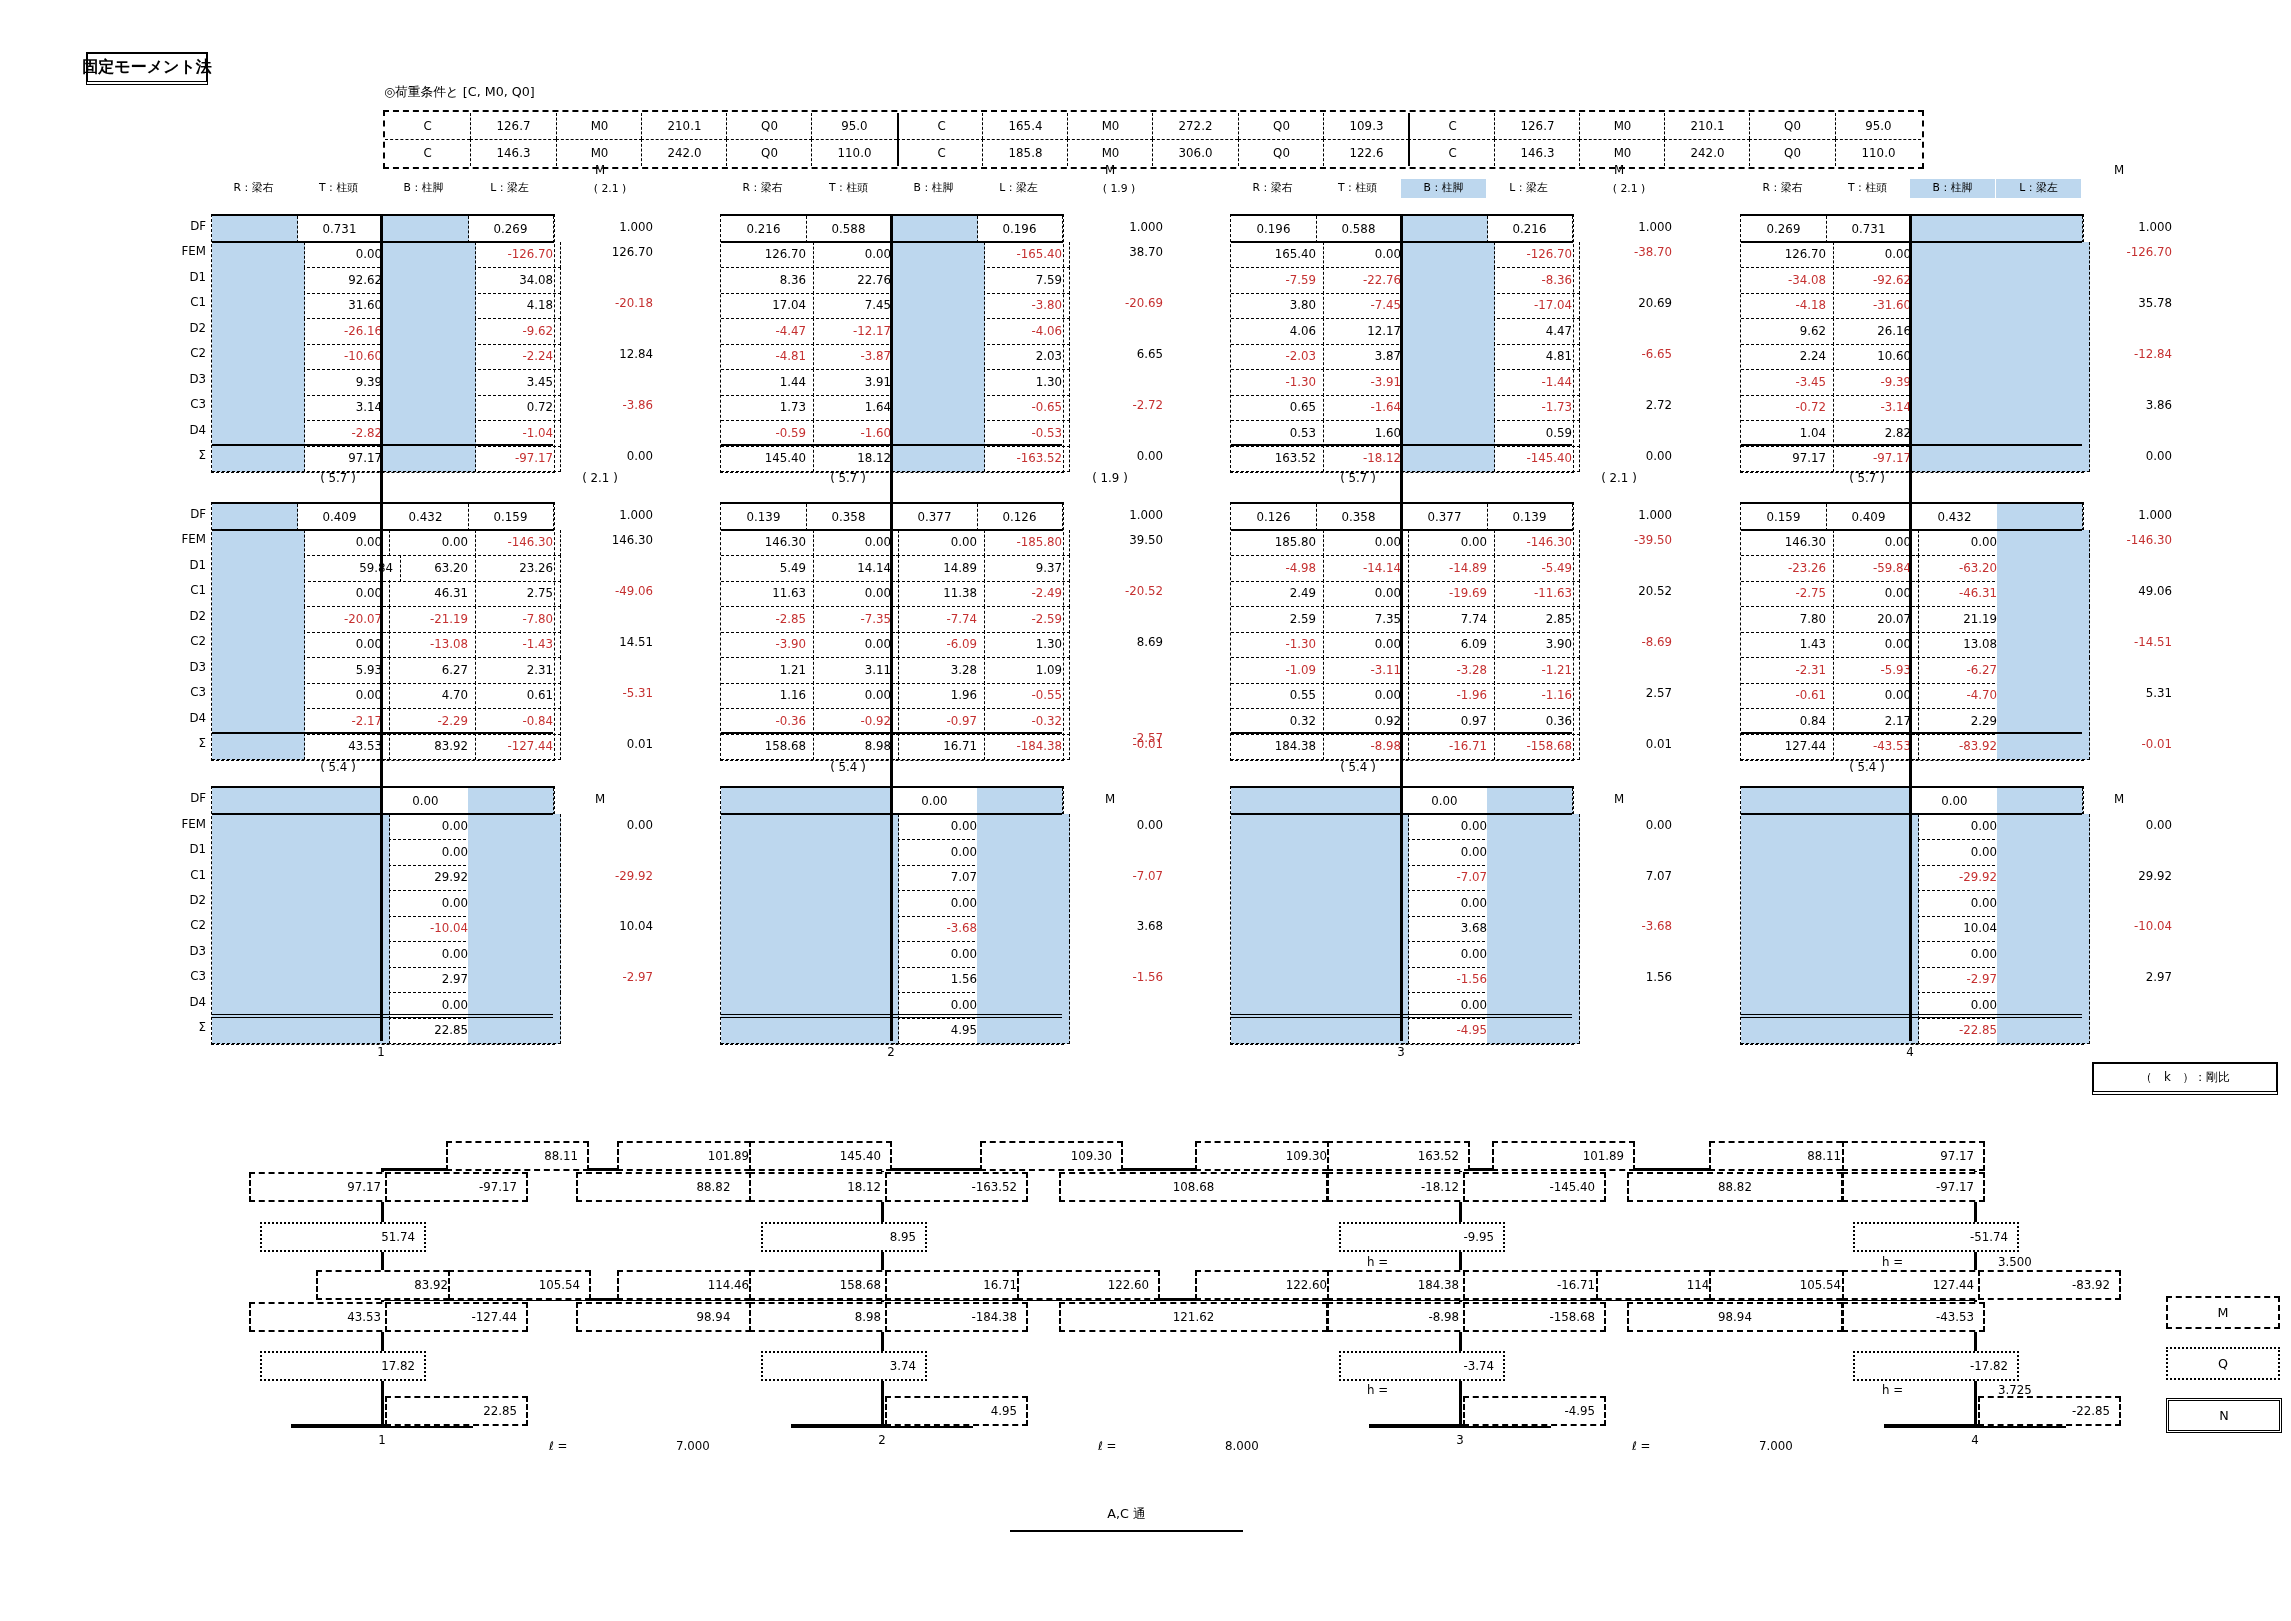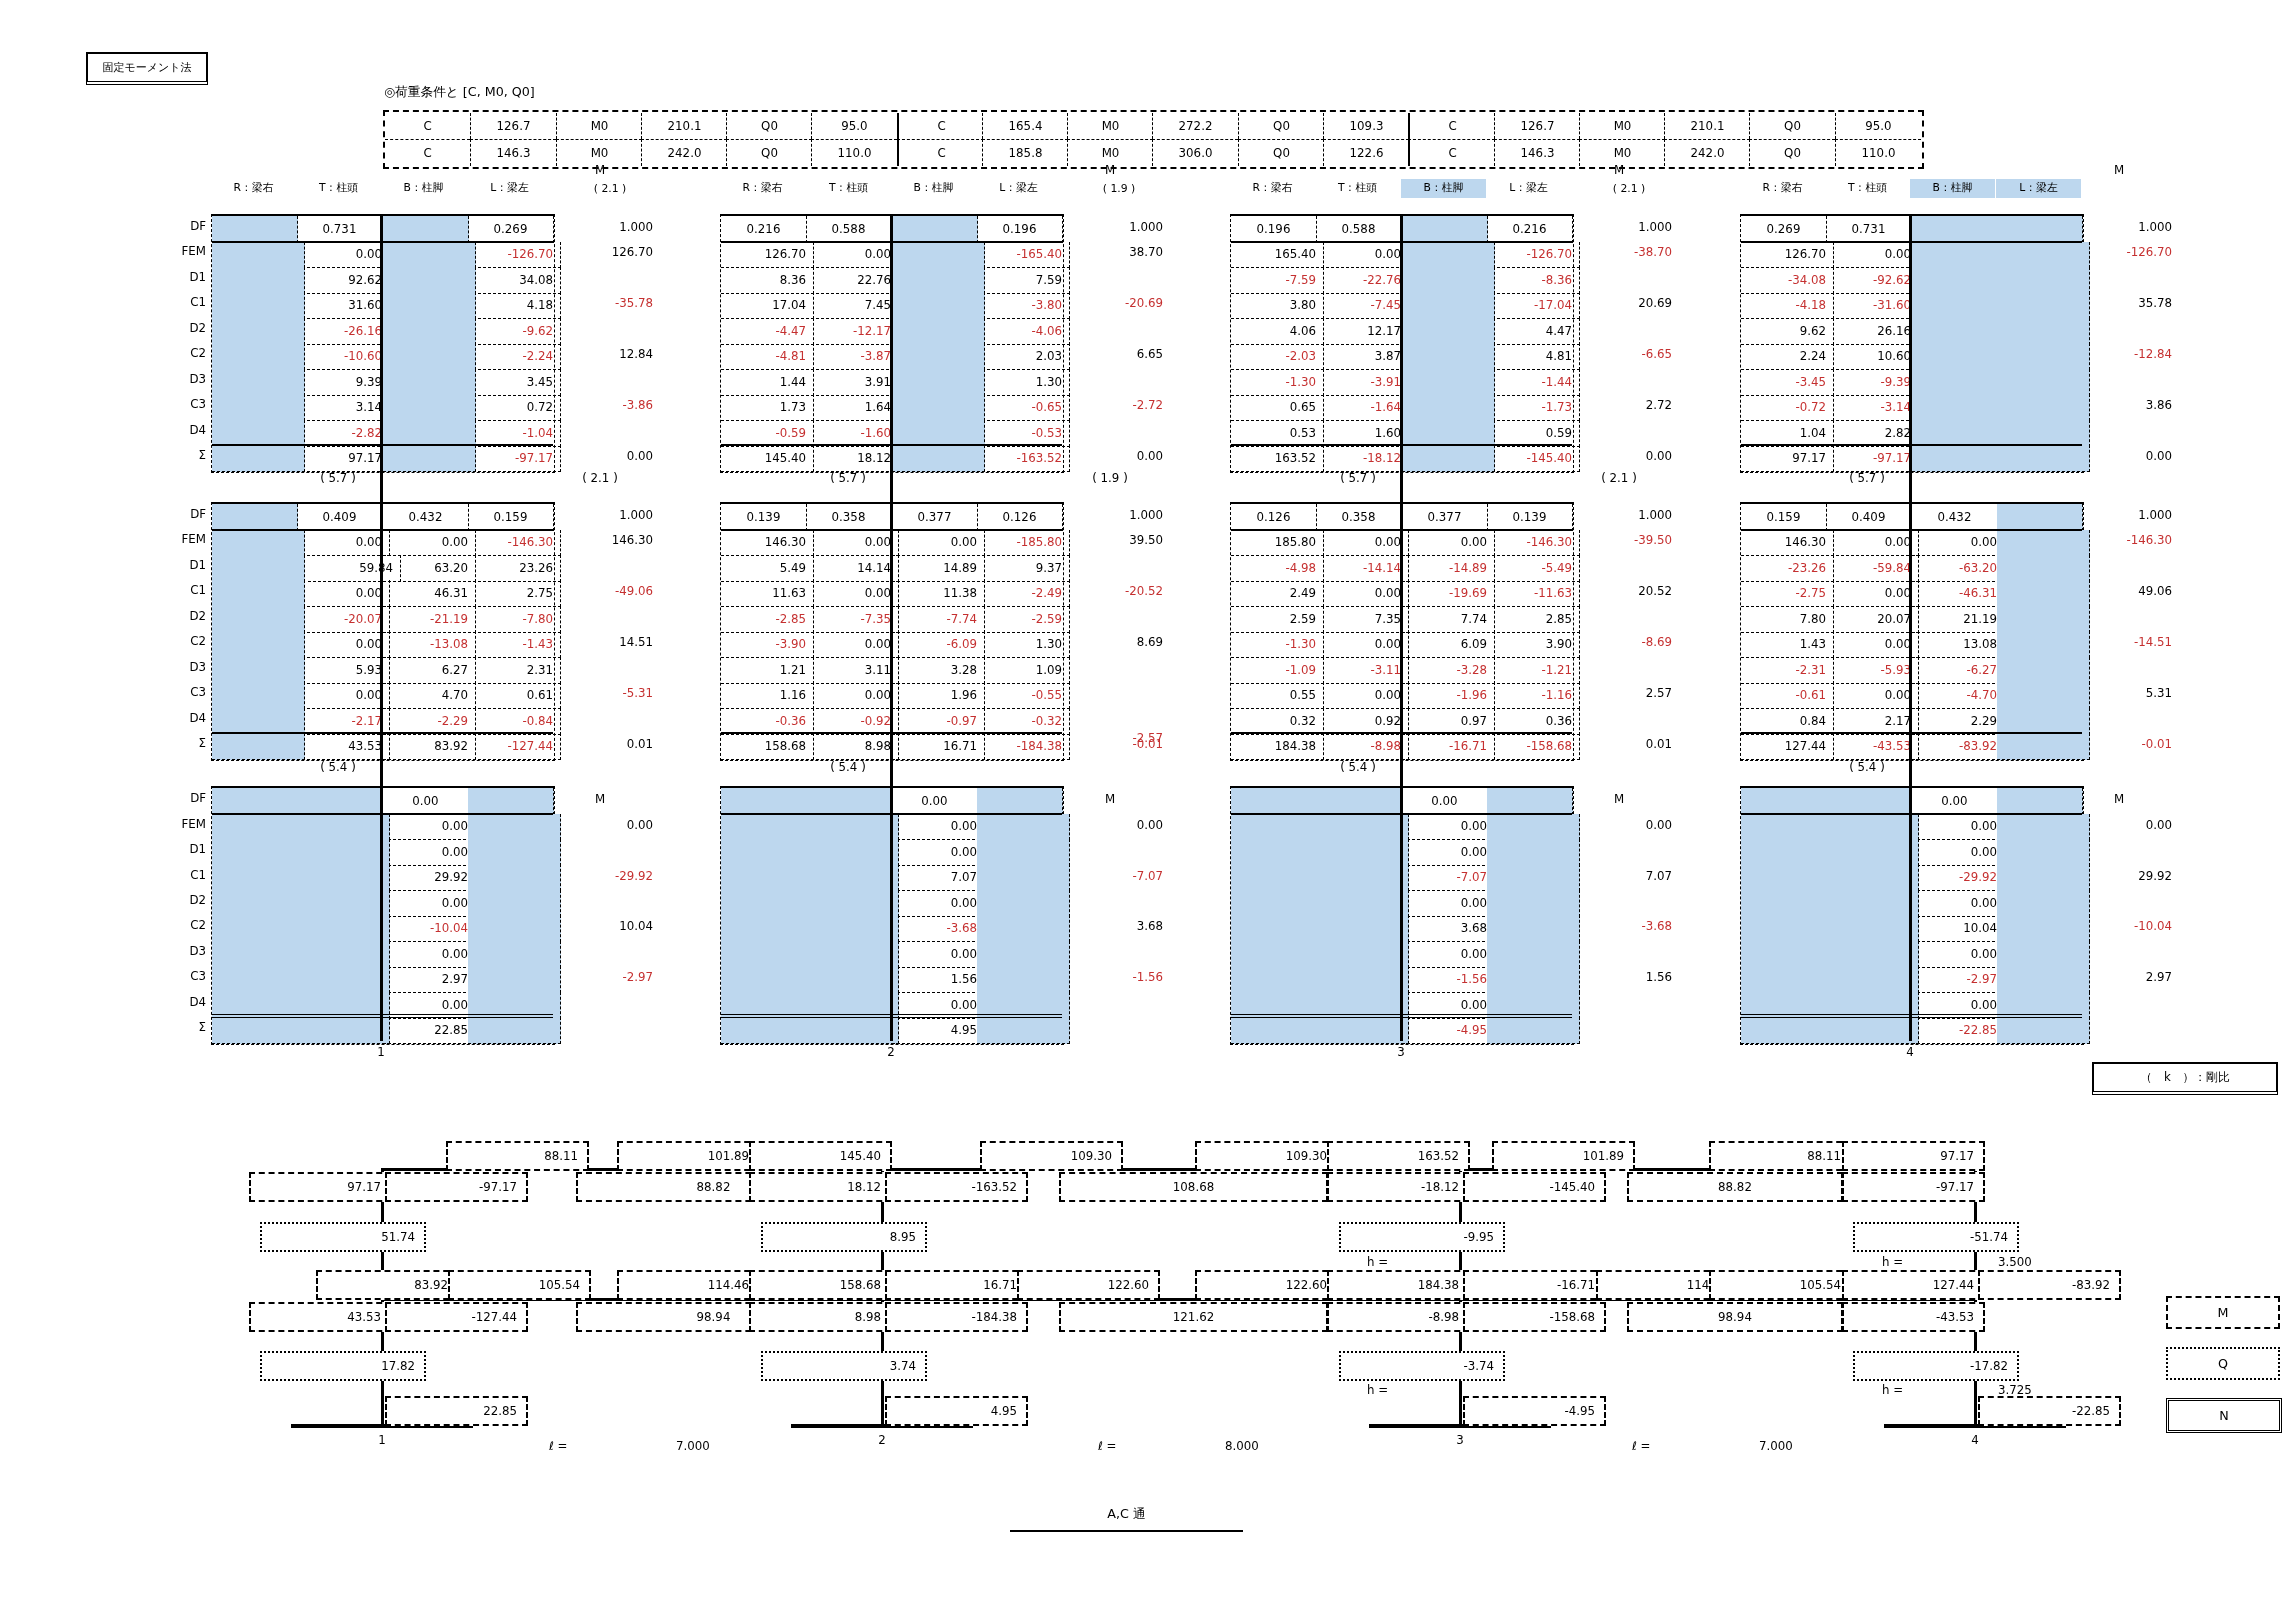--- a/index.html
+++ b/index.html
@@ -1,20 +1,20 @@
 <!DOCTYPE html>
 <html><head>
 <meta charset="utf-8">
 <style>
   html,body{margin:0;padding:0;background:#ddd}
   #page{position:relative;width:2292px;height:1621px;background:#fff;
         font-family:"DejaVu Sans","Liberation Sans",sans-serif;color:#000;overflow:hidden}
   #title-box{position:absolute;left:86px;top:52px;width:118px;height:27.4px;border:2px solid #000;
         border-bottom:4.9px double #000;display:flex;align-items:center;justify-content:center;
-        font-size:11px;font-weight:normal;white-space:nowrap}
+        font-size:16px;font-weight:bold;white-space:nowrap}
   #load-heading{position:absolute;left:384px;top:84px;font-size:12.7px;white-space:nowrap}
   #load-table{position:absolute;left:383px;top:110px;width:1537px;height:55px;border:2px dashed #000;background:#fff}
   .lt-cell{position:absolute;width:85px;height:25.5px;display:flex;align-items:center;justify-content:center;font-size:11.8px}
   .b-left{border-left:1px dashed #000}
   .b-left-solid{border-left:2px solid #000}
   .b-top{border-top:1px dashed #000}
   #main-grid,#diagram{position:absolute;left:0;top:0;width:2292px;height:1621px;pointer-events:none}
   .grp{position:absolute;border:1px dashed #000;border-top:2.9px solid #000;background:#fff}
   .gcell{position:absolute;width:85px;height:25.5px;display:flex;align-items:center;font-size:11.8px;
          border-right:1px dashed #000;border-bottom:1px dashed #000}
@@ -161,21 +161,21 @@
         <div class="gcell num neg" style="left: 256px; top: 204px; width: 85px; height: 25.5px;">-1.04</div>
         <div class="gcell num shade" style="left: 0px; top: 229px; width: 85px; height: 25.5px;"></div>
         <div class="gcell num" style="left: 85px; top: 229px; width: 85px; height: 25.5px;">97.17</div>
         <div class="gcell num shade" style="left: 171px; top: 229px; width: 85px; height: 25.5px;"></div>
         <div class="gcell num neg" style="left: 256px; top: 229px; width: 85px; height: 25.5px;">-97.17</div>
         <div class="hline" style="left: 0px; top: 24.5px; width: 341px; height: 2px;"></div>
         <div class="hline" style="left: 0px; top: 228px; width: 341px; height: 2px;"></div>
       </div>
       <div class="mval" style="left: 547px; top: 214px; width: 106px; height: 25.5px;">1.000</div>
       <div class="mval" style="left: 547px; top: 239px; width: 106px; height: 25.5px;">126.70</div>
-      <div class="mval neg" style="left: 547px; top: 290px; width: 106px; height: 25.5px;">-35.78</div>
+      <div class="mval neg" style="left: 547px; top: 290px; width: 106px; height: 25.5px;">-20.18</div>
       <div class="mval" style="left: 547px; top: 341px; width: 106px; height: 25.5px;">12.84</div>
       <div class="mval neg" style="left: 547px; top: 392px; width: 106px; height: 25.5px;">-3.86</div>
       <div class="mval" style="left: 547px; top: 443px; width: 106px; height: 25.5px;">0.00</div>
       <div class="grp" style="left: 720px; top: 214px; width: 342px; height: 256px;">
         <div class="gcell ctr" style="left: 0px; top: 0px; width: 85px; height: 25.5px;">0.216</div>
         <div class="gcell ctr" style="left: 85px; top: 0px; width: 85px; height: 25.5px;">0.588</div>
         <div class="gcell ctr shade" style="left: 171px; top: 0px; width: 85px; height: 25.5px;"></div>
         <div class="gcell ctr" style="left: 256px; top: 0px; width: 85px; height: 25.5px;">0.196</div>
         <div class="gcell num" style="left: 0px; top: 25.5px; width: 85px; height: 25.5px;">126.70</div>
         <div class="gcell num" style="left: 85px; top: 25.5px; width: 85px; height: 25.5px;">0.00</div>

